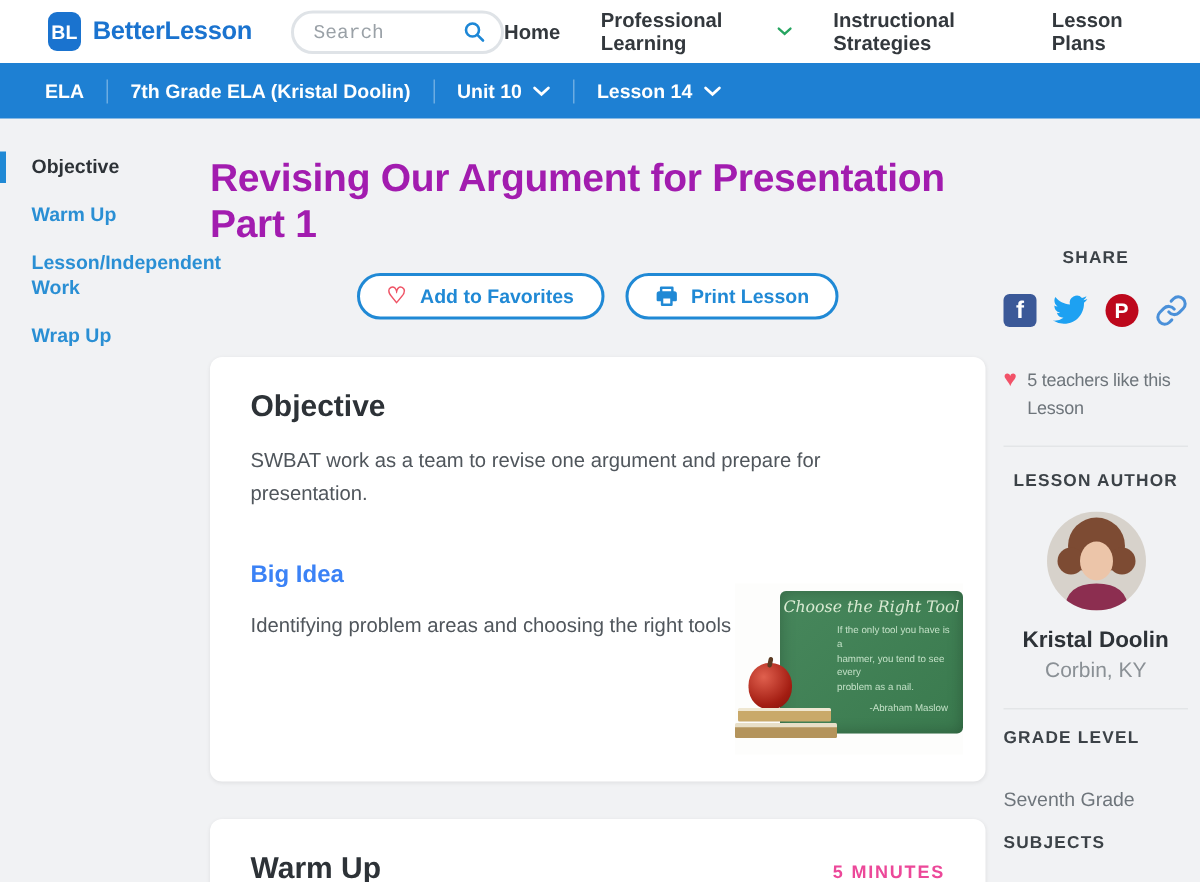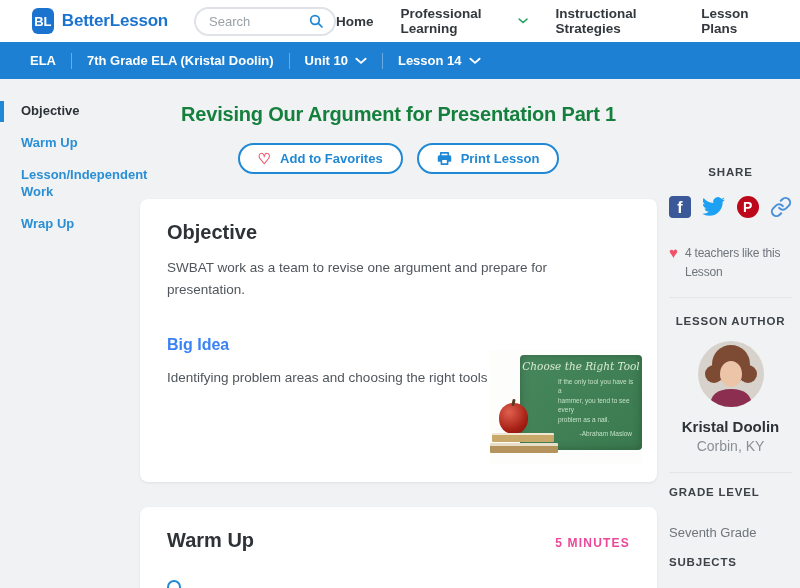--- a/index.html
+++ b/index.html
@@ -4,21 +4,21 @@
 <style>
   * { margin:0; padding:0; box-sizing:border-box; }
   html,body { width:800px; height:588px; overflow:hidden; }
   body { font-family:"Liberation Sans", sans-serif; background:#f1f2f4; color:#2d3237; position:relative; }
 
   
   .topbar { height:42px; background:#fff; display:flex; align-items:center; padding:0 30px 0 32px; position:relative; z-index:3; }
   .logo { width:26px; height:26px; background:#1a73cf; border-radius:6px; color:#fff; font-weight:bold; font-size:13px; display:flex; align-items:center; justify-content:center; }
   .brand-name { color:#1a73cf; font-weight:bold; font-size:17px; margin-left:8px; letter-spacing:-0.2px; }
   .search { margin-left:26px; width:142px; height:29px; border:2px solid #dfe3e7; border-radius:16px; display:flex; align-items:center; padding:0 10px 0 13px; background:#fff; }
-  .search input { border:none; outline:none; flex:1; min-width:0; font-size:13px; color:#c2410c; font-family:Liberation Sans, sans-serif; }
+  .search input { border:none; outline:none; flex:1; min-width:0; font-size:13px; color:#c2410c; font-family:Liberation Mono, monospace; }
   .search input::placeholder { color:#9aa1a7; }
   nav.mainnav { margin-left:auto; display:flex; align-items:center; gap:27px; }
   nav.mainnav .navitem { font-size:13.5px; font-weight:bold; color:#33383d; text-decoration:none; display:flex; align-items:center; gap:7px; cursor:pointer; }
 
   
   .bluebar { height:37px; background:#1e80d3; display:flex; align-items:center; padding:0 30px; color:#fff; position:relative; z-index:3; }
   .crumb { font-size:13px; font-weight:bold; color:#fff; display:flex; align-items:center; gap:7px; cursor:pointer; }
   .crumb-sep { width:1px; height:16px; background:rgba(255,255,255,0.35); margin:0 15px; }
   .bluebar-right { margin-left:auto; display:flex; align-items:center; gap:16px; }
   .login-btn { background:#4aa0e8; border:none; color:#fff; font-weight:bold; font-size:13px; padding:7px 20px; border-radius:15px; cursor:pointer; font-family:"Liberation Sans",sans-serif; }
@@ -28,21 +28,21 @@
   .content { position:relative; height:509px; }
 
   
   .toc { position:absolute; left:0; top:24px; width:140px; }
   .toc-item { position:relative; padding-left:21px; font-size:13px; font-weight:bold; color:#2a8fd4; margin-bottom:15px; line-height:1.3; cursor:pointer; }
   .toc-item.active { color:#2d3237; }
   .toc-item.active .active-bar { position:absolute; left:0; top:-2px; width:4px; height:21px; background:#2089d5; }
 
   
   main { margin:0 143px 0 140px; width:517px; }
-  h1.page-title { text-align:center; font-size:20px; letter-spacing:-0.2px; color:#15803d; padding-top:24px; }
+  h1.page-title { font-size:26px; letter-spacing:-0.2px; color:#a21caf; padding-top:24px; }
   .actions { display:flex; justify-content:center; gap:14px; margin-top:17px; }
   .pill-btn { display:flex; align-items:center; gap:9px; border:2px solid #2089d5; background:#fff; border-radius:17px; height:31px; padding:0 18px; color:#2089d5; font-size:13px; font-weight:bold; cursor:pointer; font-family:"Liberation Sans",sans-serif; }
   .heart-outline { color:#ef5466; font-size:15px; line-height:1; }
 
   .card { background:#fff; border-radius:8px; box-shadow:0 1px 3px rgba(0,0,0,0.08); padding:22px 27px; }
   .objective-card { margin-top:25px; height:283px; position:relative; }
   .card h2 { font-size:20px; color:#2d3237; }
   .card p { font-size:13.5px; color:#50565c; line-height:1.6; margin-top:13px; max-width:430px; }
   .card h3 { font-size:16px; color:#3b82f6; margin-top:36px; }
 
@@ -227,21 +227,21 @@
         <span>P</span>
       </span>
       <svg width="22" height="22" viewBox="0 0 24 24" fill="none" stroke="#4a90d9" stroke-width="2.2" stroke-linecap="round" stroke-linejoin="round">
         <path d="M10 13a5 5 0 0 0 7.54.54l3-3a5 5 0 0 0-7.07-7.07l-1.72 1.71"></path>
         <path d="M14 11a5 5 0 0 0-7.54-.54l-3 3a5 5 0 0 0 7.07 7.07l1.71-1.71"></path>
       </svg>
     </div>
 
     <div class="likes">
       <span class="heart-filled">♥</span>
-      <span class="likes-text">4 teachers like this Lesson</span>
+      <span class="likes-text">5 teachers like this Lesson</span>
     </div>
 
     <div class="hr"></div>
 
     <div class="side-heading author-heading">LESSON AUTHOR</div>
 
     <div class="avatar-wrap">
       <svg width="66" height="66" viewBox="0 0 66 66">
         <defs>
             <clipPath id="av">

